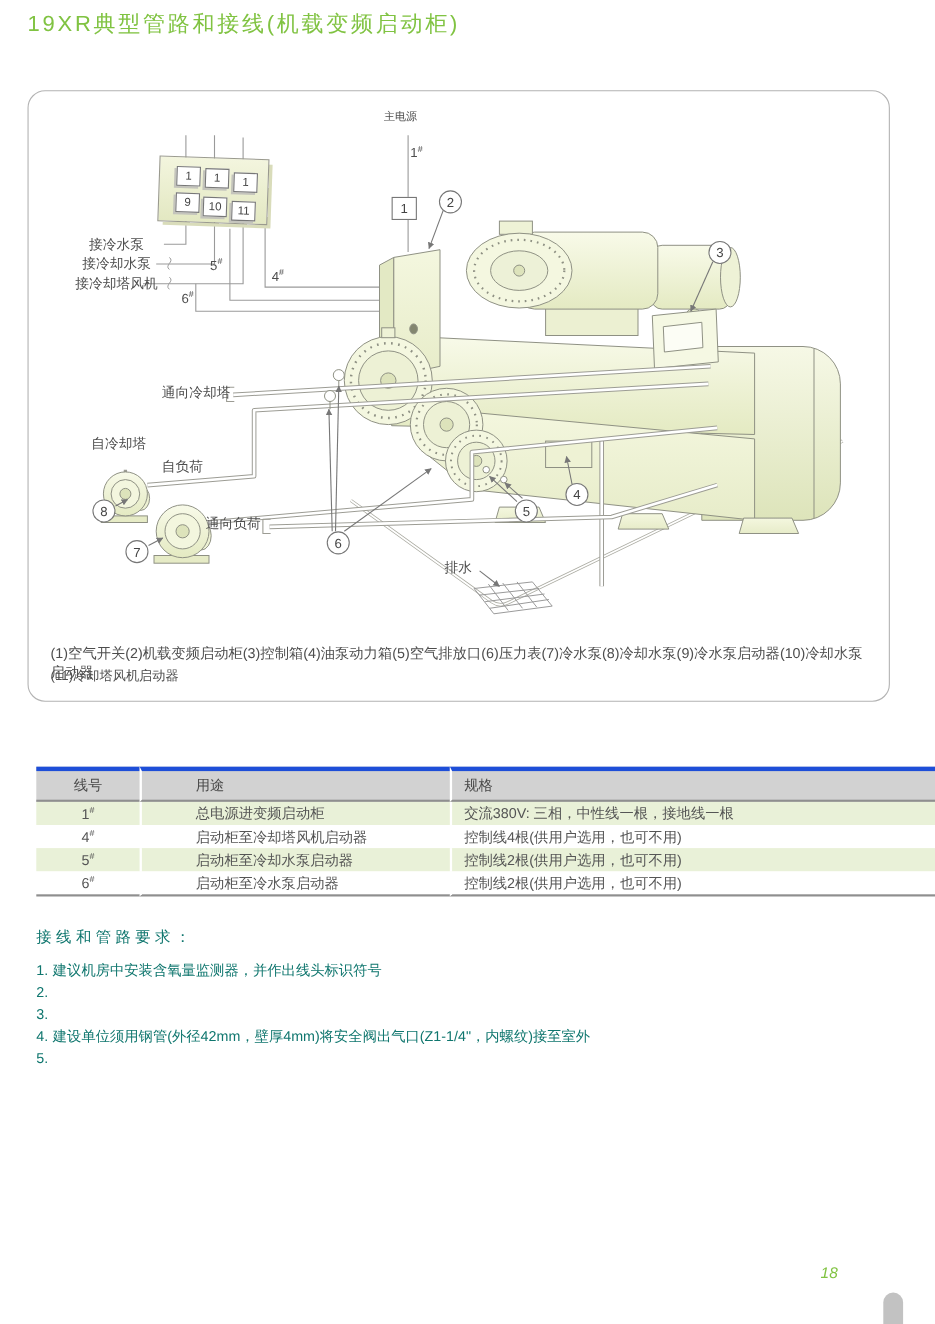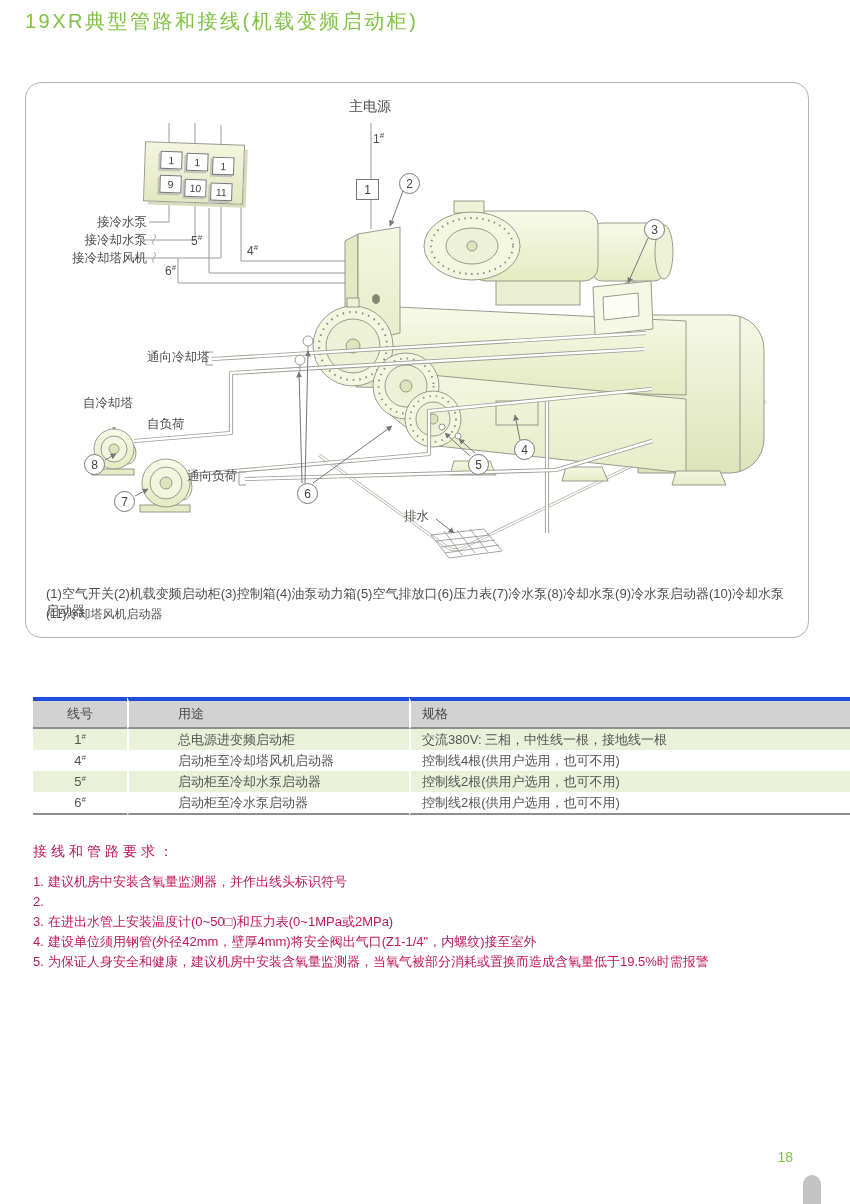--- a/index.html
+++ b/index.html
@@ -4,22 +4,22 @@
 <style>
   html,body{margin:0;padding:0;background:#fff;}
   .page{position:relative;width:850px;height:1204px;background:#fff;overflow:hidden;
         font-family:"Liberation Sans","DejaVu Sans",sans-serif;}
   
   .title{position:absolute;left:25px;top:8px;font-size:20px;color:#80c342;letter-spacing:2.5px;font-weight:500;}
   
   .frame{position:absolute;left:25px;top:82px;width:782px;height:554px;border:1px solid #b3b3b3;border-radius:16px;overflow:hidden;}
   .frame svg{position:absolute;left:0;top:0;}
   .dlabel{position:absolute;font-size:12.5px;color:#4d4d4d;white-space:nowrap;line-height:14px;}
-  .dlabel.big{font-size:14px;font-family:Liberation Serif, serif;}
-  .pump-labels{text-align:right;width:82px;}
+  .dlabel.big{font-size:10px;}
+  .pump-labels{text-align:center;width:82px;}
   .wtag{font-size:12px;color:#4d4d4d;}
   .wtag sup{font-size:8px;}
   .callout{position:absolute;width:19px;height:19px;border:1px solid #777;border-radius:50%;background:#fff;
            display:flex;align-items:center;justify-content:center;font-size:12px;color:#444;}
   .box1{position:absolute;left:330px;top:96px;width:21px;height:19px;border:1px solid #777;background:#fff;
         display:flex;align-items:center;justify-content:center;font-size:12px;color:#444;}
   .keypad{position:absolute;left:118px;top:60px;width:98px;height:58px;background:linear-gradient(180deg,#f3f5de,#e3e8c2);
           border:1px solid #9a9a8e;transform:rotate(2deg);box-shadow:4px 4px 0 -1px #d9dcba;}
   .key{position:absolute;width:20px;height:16px;background:#fff;border:1px solid #777;box-shadow:-2px 2px 0 #c4c4bc;
        display:flex;align-items:center;justify-content:center;font-size:10.5px;color:#444;}
@@ -29,26 +29,26 @@
   .spec th{background:#d2d2d2;height:24px;font-weight:normal;border-top:4px solid #1d4ed8;border-bottom:2px solid #8f8f8f;color:#4a4a4a;}
   .spec td{height:19px;}
   .spec .c1{width:92px;text-align:center;}
   .spec .c2{width:230px;text-align:left;padding-left:49px;}
   .spec .c3{width:458px;text-align:left;padding-left:11px;}
   .spec th.c2,.spec th.c3,.spec td.c2,.spec td.c3{border-left:2px solid #fff;}
   .spec tr.green td{background:#e9f1d8;}
   .spec tr.last td{border-bottom:2px solid #8f8f8f;}
   .spec sup{font-size:8px;}
   
-  .reqs{position:absolute;left:33px;top:843px;width:790px;color:#be185d;}
+  .reqs{position:absolute;left:33px;top:843px;width:790px;color:#0f766e;}
   .req-heading{font-size:14px;letter-spacing:4px;margin-bottom:11px;}
   .req-item{display:flex;font-size:13px;line-height:20px;}
   .req-no{width:15px;flex:0 0 15px;}
   
-  .pagenum{position:absolute;left:763px;top:1149px;width:30px;text-align:right;font-size:14px;color:#80c342;}
+  .pagenum{position:absolute;left:746px;top:1149px;width:30px;font-size:14px;color:#80c342;font-style:italic;}
   .corner-tab{position:absolute;left:803px;top:1175px;width:18px;height:29px;background:#c2c2c2;border-radius:9px 9px 0 0;}
 </style>
 </head>
 <body>
 
 <div class="page">
 
   <div class="title">19XR典型管路和接线(机载变频启动柜)</div>
 
   <div class="frame">
@@ -282,28 +282,26 @@
     <div class="req-heading">接线和管路要求：</div>
     <div class="req-item">
       <span class="req-no">1.</span>
       <span class="req-text">建议机房中安装含氧量监测器，并作出线头标识符号</span>
     </div>
     <div class="req-item">
       <span class="req-no">2.</span>
     </div>
     <div class="req-item">
       <span class="req-no">3.</span>
-      <span class="req-text">在进出水管上安装温度计(0~50□)和压力表(0~1MPa或2MPa)</span>
     </div>
     <div class="req-item">
       <span class="req-no">4.</span>
       <span class="req-text">建设单位须用钢管(外径42mm，壁厚4mm)将安全阀出气口(Z1-1/4"，内螺纹)接至室外</span>
     </div>
     <div class="req-item">
       <span class="req-no">5.</span>
-      <span class="req-text">为保证人身安全和健康，建议机房中安装含氧量监测器，当氧气被部分消耗或置换而造成含氧量低于19.5%时需报警</span>
     </div>
   </div>
 
   <div class="pagenum">18</div>
   <div class="corner-tab"></div>
 
 </div>
 
 </body></html>

